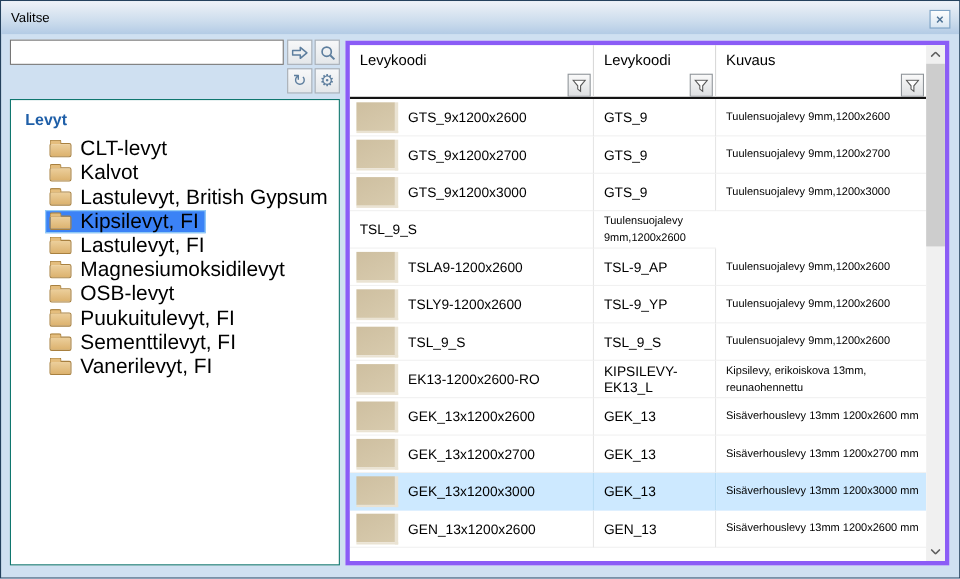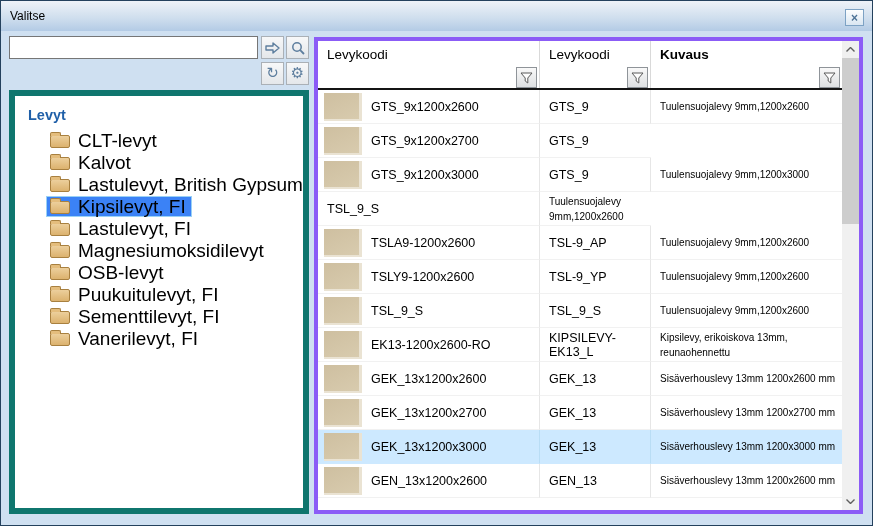--- a/index.html
+++ b/index.html
@@ -23,39 +23,39 @@
   .search-row{display:flex;height:23px;}
   .search-input{flex:1;border:1px solid #767676;background:#fff;
     padding:2px 5px;font:inherit;margin-right:1px;outline:none;}
   .icon-btn{width:23px;height:23px;margin-left:2px;padding:0;
     border:1px solid #aab0b6;background:linear-gradient(#f7f8f9,#e4e7ea);
     display:flex;align-items:center;justify-content:center;cursor:pointer;
     color:#5d7e9e;}
   .glyph{font-family:"DejaVu Sans",sans-serif;font-size:15px;color:#5d7e9e;line-height:1;}
   .btn-row{display:flex;justify-content:flex-end;margin-top:3px;}
   .tree-panel{margin-top:5px;height:424px;background:#fff;
-    border:6px solid #0f766e;overflow:hidden;}
+    border:1px solid #0f766e;overflow:hidden;}
   .tree-header{color:#1f5fa8;font-weight:bold;font-size:14.5px;margin:11px 0 7px 13px;}
   .tree-item{display:flex;align-items:center;height:21px;margin:1px 0 1px 31px;
     padding:0 5px 0 3px;width:max-content;border:1px solid transparent;cursor:pointer;}
   .tree-item.selected{background:#3b82f6;border-color:#9ad1f5;}
   .folder{width:20px;height:13px;flex:none;position:relative;margin-right:8px;margin-top:2px;
     background:linear-gradient(#eccf9c,#dcb26e);border:1px solid #a8803f;border-radius:2px;}
   .folder::before{content:"";position:absolute;left:-1px;top:-4px;width:9px;height:3px;
     background:#e4bd7d;border:1px solid #a8803f;border-bottom:none;border-radius:2px 2px 0 0;}
   .tree-label{font-size:19px;}
   
   .right-pane{position:absolute;left:313px;top:36px;width:549px;height:477px;
     background:#fff;border:4px solid #8b5cf6;}
   .table-area{position:absolute;left:0;top:0;right:17px;bottom:0;overflow:hidden;}
   .thead{display:grid;grid-template-columns:222px 111px 1fr;height:49px;
     border-bottom:2px solid #141414;}
   .th{position:relative;border-right:1px solid #d9d9d9;padding:6px 2px 0 9px;
     font-size:13.5px;overflow:hidden;}
-  .th:last-child{border-right:none;font-weight:bold;}
+  .th:last-child{border-right:none;}
   .filter-btn{position:absolute;right:2px;bottom:0;width:21px;height:21px;padding:0;
     border:1px solid #8f9499;background:linear-gradient(#f9f9f9,#dee0e2);
     display:flex;align-items:center;justify-content:center;cursor:pointer;}
   .rows{}
   .row{display:grid;grid-template-columns:222px 111px 1fr;height:34px;cursor:default;}
   .cell{border-right:1px solid #e6e6e6;border-bottom:1px solid #f1f1f1;
     display:flex;align-items:center;padding:0 4px 0 9px;overflow:hidden;}
   .cell:last-child{border-right:none;}
   .code-cell{padding-left:6px;}
   .desc-cell{line-height:15px;font-size:10px;padding-right:2px;}
@@ -207,20 +207,23 @@
   </div>
 
   <div class="row">
     <div class="cell code-cell">
       <span class="thumb"></span>
       <span>GTS_9x1200x2700</span>
     </div>
     <div class="cell">
       <span>GTS_9</span>
     </div>
+    <div class="cell desc-cell">
+      <span>Tuulensuojalevy 9mm,1200x2700</span>
+    </div>
   </div>
 
   <div class="row">
     <div class="cell code-cell">
       <span class="thumb"></span>
       <span>GTS_9x1200x3000</span>
     </div>
     <div class="cell">
       <span>GTS_9</span>
     </div>

